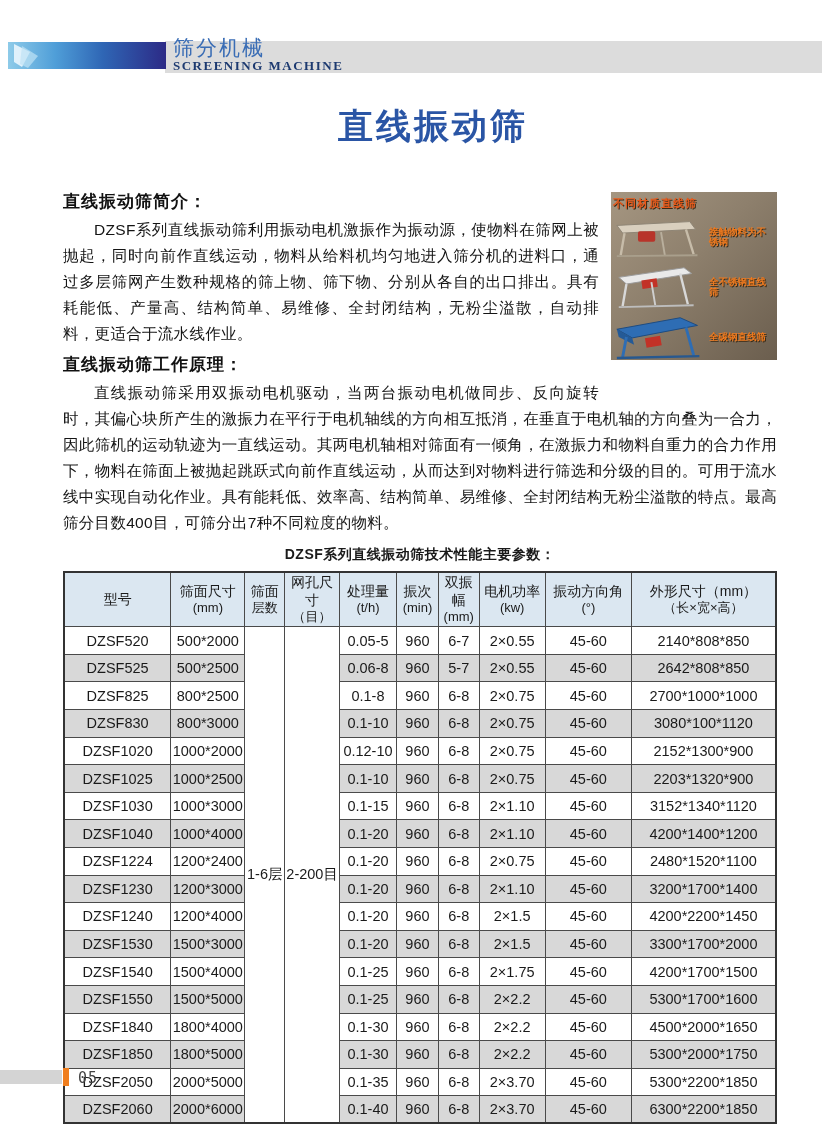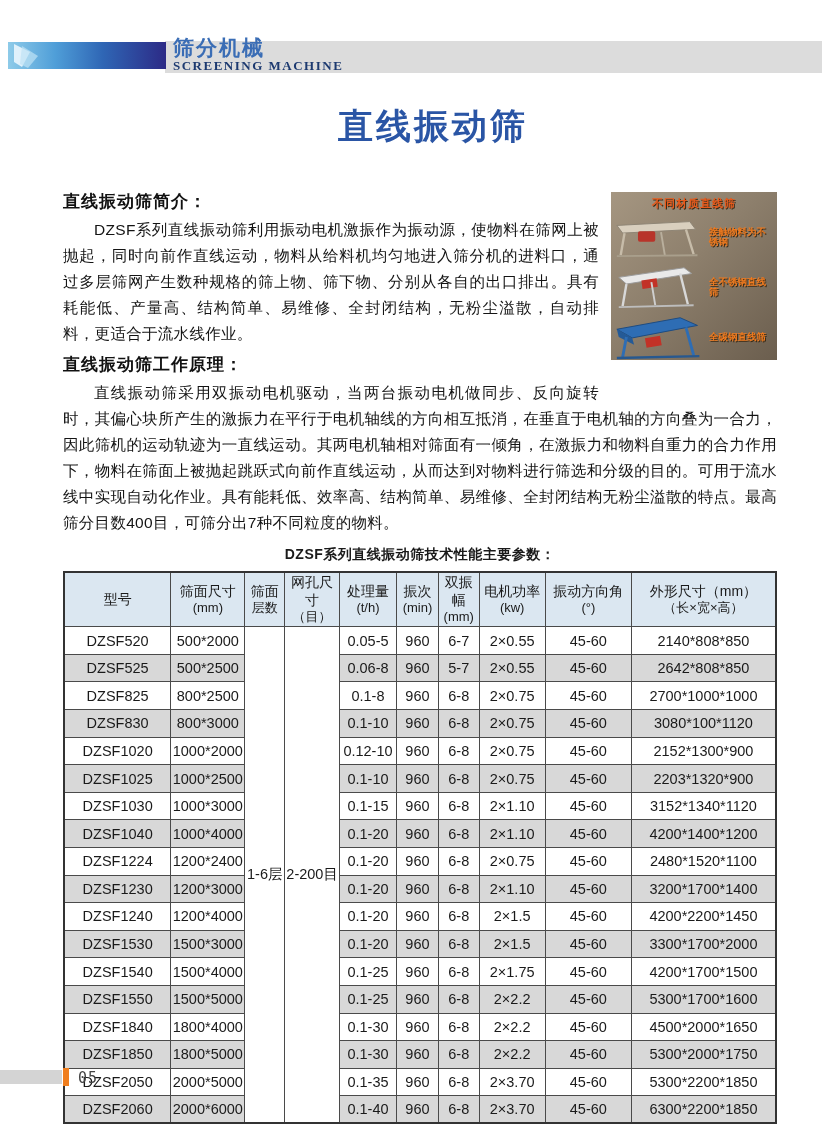--- a/index.html
+++ b/index.html
@@ -10,21 +10,21 @@
     overflow:hidden;
   }
   
   .header-band { position:absolute; top:41px; left:8px; right:8px; height:32px; }
   .header-gray { position:absolute; left:157px; right:0; top:0; height:32px; background:#dcdcdc; }
   .header-logo-bar {
     position:absolute; left:0; top:1px; width:158px; height:27px;
     background:linear-gradient(90deg,#8ecbe9 0%, #4f9ed8 30%, #2f66b5 60%, #2c2a86 100%);
   }
   .brand-text { position:absolute; left:165px; top:-4px; line-height:1.05; }
-  .brand-cn { font-size:21px; font-weight:bold; color:#3a6db5; letter-spacing:2px; }
+  .brand-cn { font-size:21px; font-weight:normal; color:#3a6db5; letter-spacing:2px; }
   .brand-en { font-size:13px; font-weight:bold; color:#1d3a70; letter-spacing:1.5px;
               font-family:"Liberation Serif", serif;text-align:right; }
   
   .page-title {
     position:absolute; top:103px; left:0; width:100%;
     text-align:center; font-size:35px; font-weight:bold; color:#2a55a5; letter-spacing:3px;padding-left:36px;
   }
   
   .content { position:absolute; top:188px; left:63px; width:714px; }
   .sec-heading { font-size:17px; font-weight:bold; color:#111; margin:2px 12px 4px 0; letter-spacing:1px;}
@@ -32,21 +32,21 @@
     font-size:15.5px; line-height:26px; text-align:justify; text-indent:2em;
     color:#141414; letter-spacing:0.3px;
   }
   .table-heading { font-size:14px; font-weight:bold; margin:10px 0 7px 0; letter-spacing:0.5px;text-align:center; }
   
   .photo {
     float:right; width:166px; height:168px; margin:4px 0 26px 12px;
     background:linear-gradient(135deg,#a59681 0%, #8d7f6c 45%, #6b5e4e 100%);
     position:relative; padding:4px 2px; overflow:hidden;
   }
-  .photo-title { text-align:center; font-size:11px; font-weight:bold; color:#e8591a;
+  .photo-title { text-align:left; font-size:11px; font-weight:bold; color:#e8591a;
                  text-shadow:1px 1px 0 #3a2a16; letter-spacing:1px; margin-bottom:1px;}
   .photo-row { display:flex; align-items:center; height:50px; }
   .photo-row svg { flex:0 0 96px; }
   .photo-label { font-size:9.5px; font-weight:bold; color:#f07a1e;
                  text-shadow:1px 1px 0 #3a2a16; line-height:1.1; }
   
   table.spec { border-collapse:collapse; width:100%; table-layout:fixed;
                border:2px solid #333; }
   table.spec th, table.spec td {
     border:1px solid #4a4a4a; text-align:center; vertical-align:middle;

